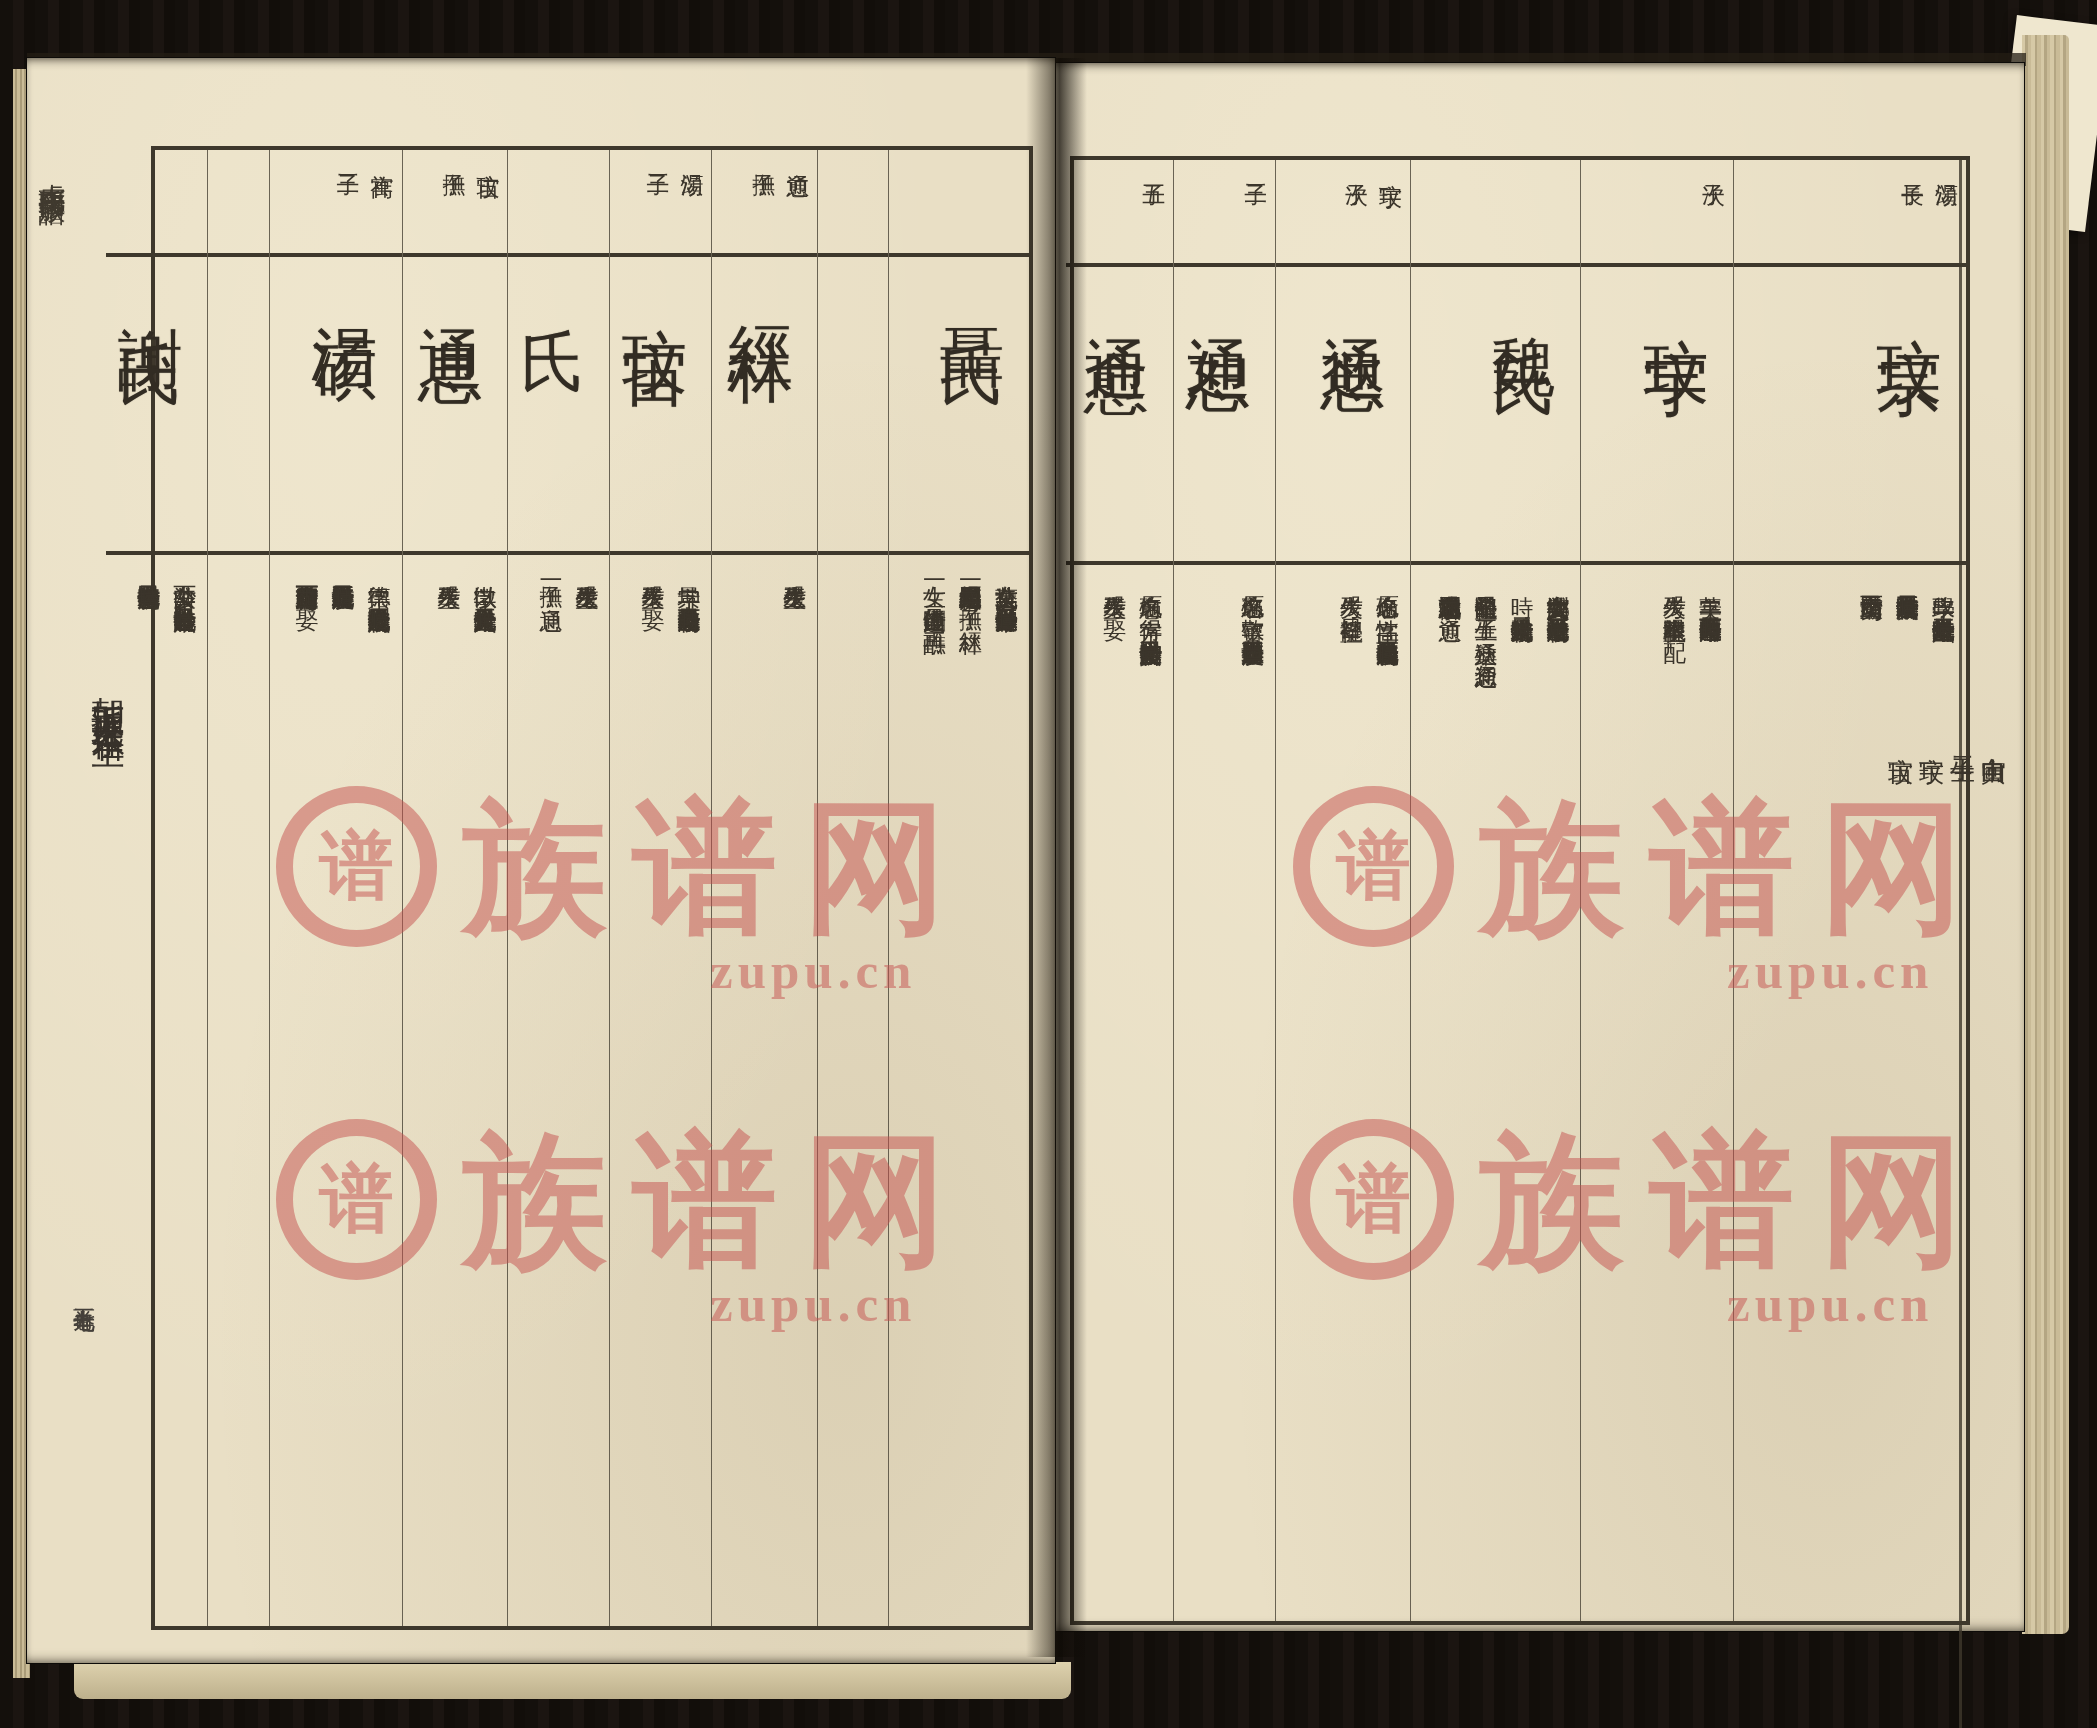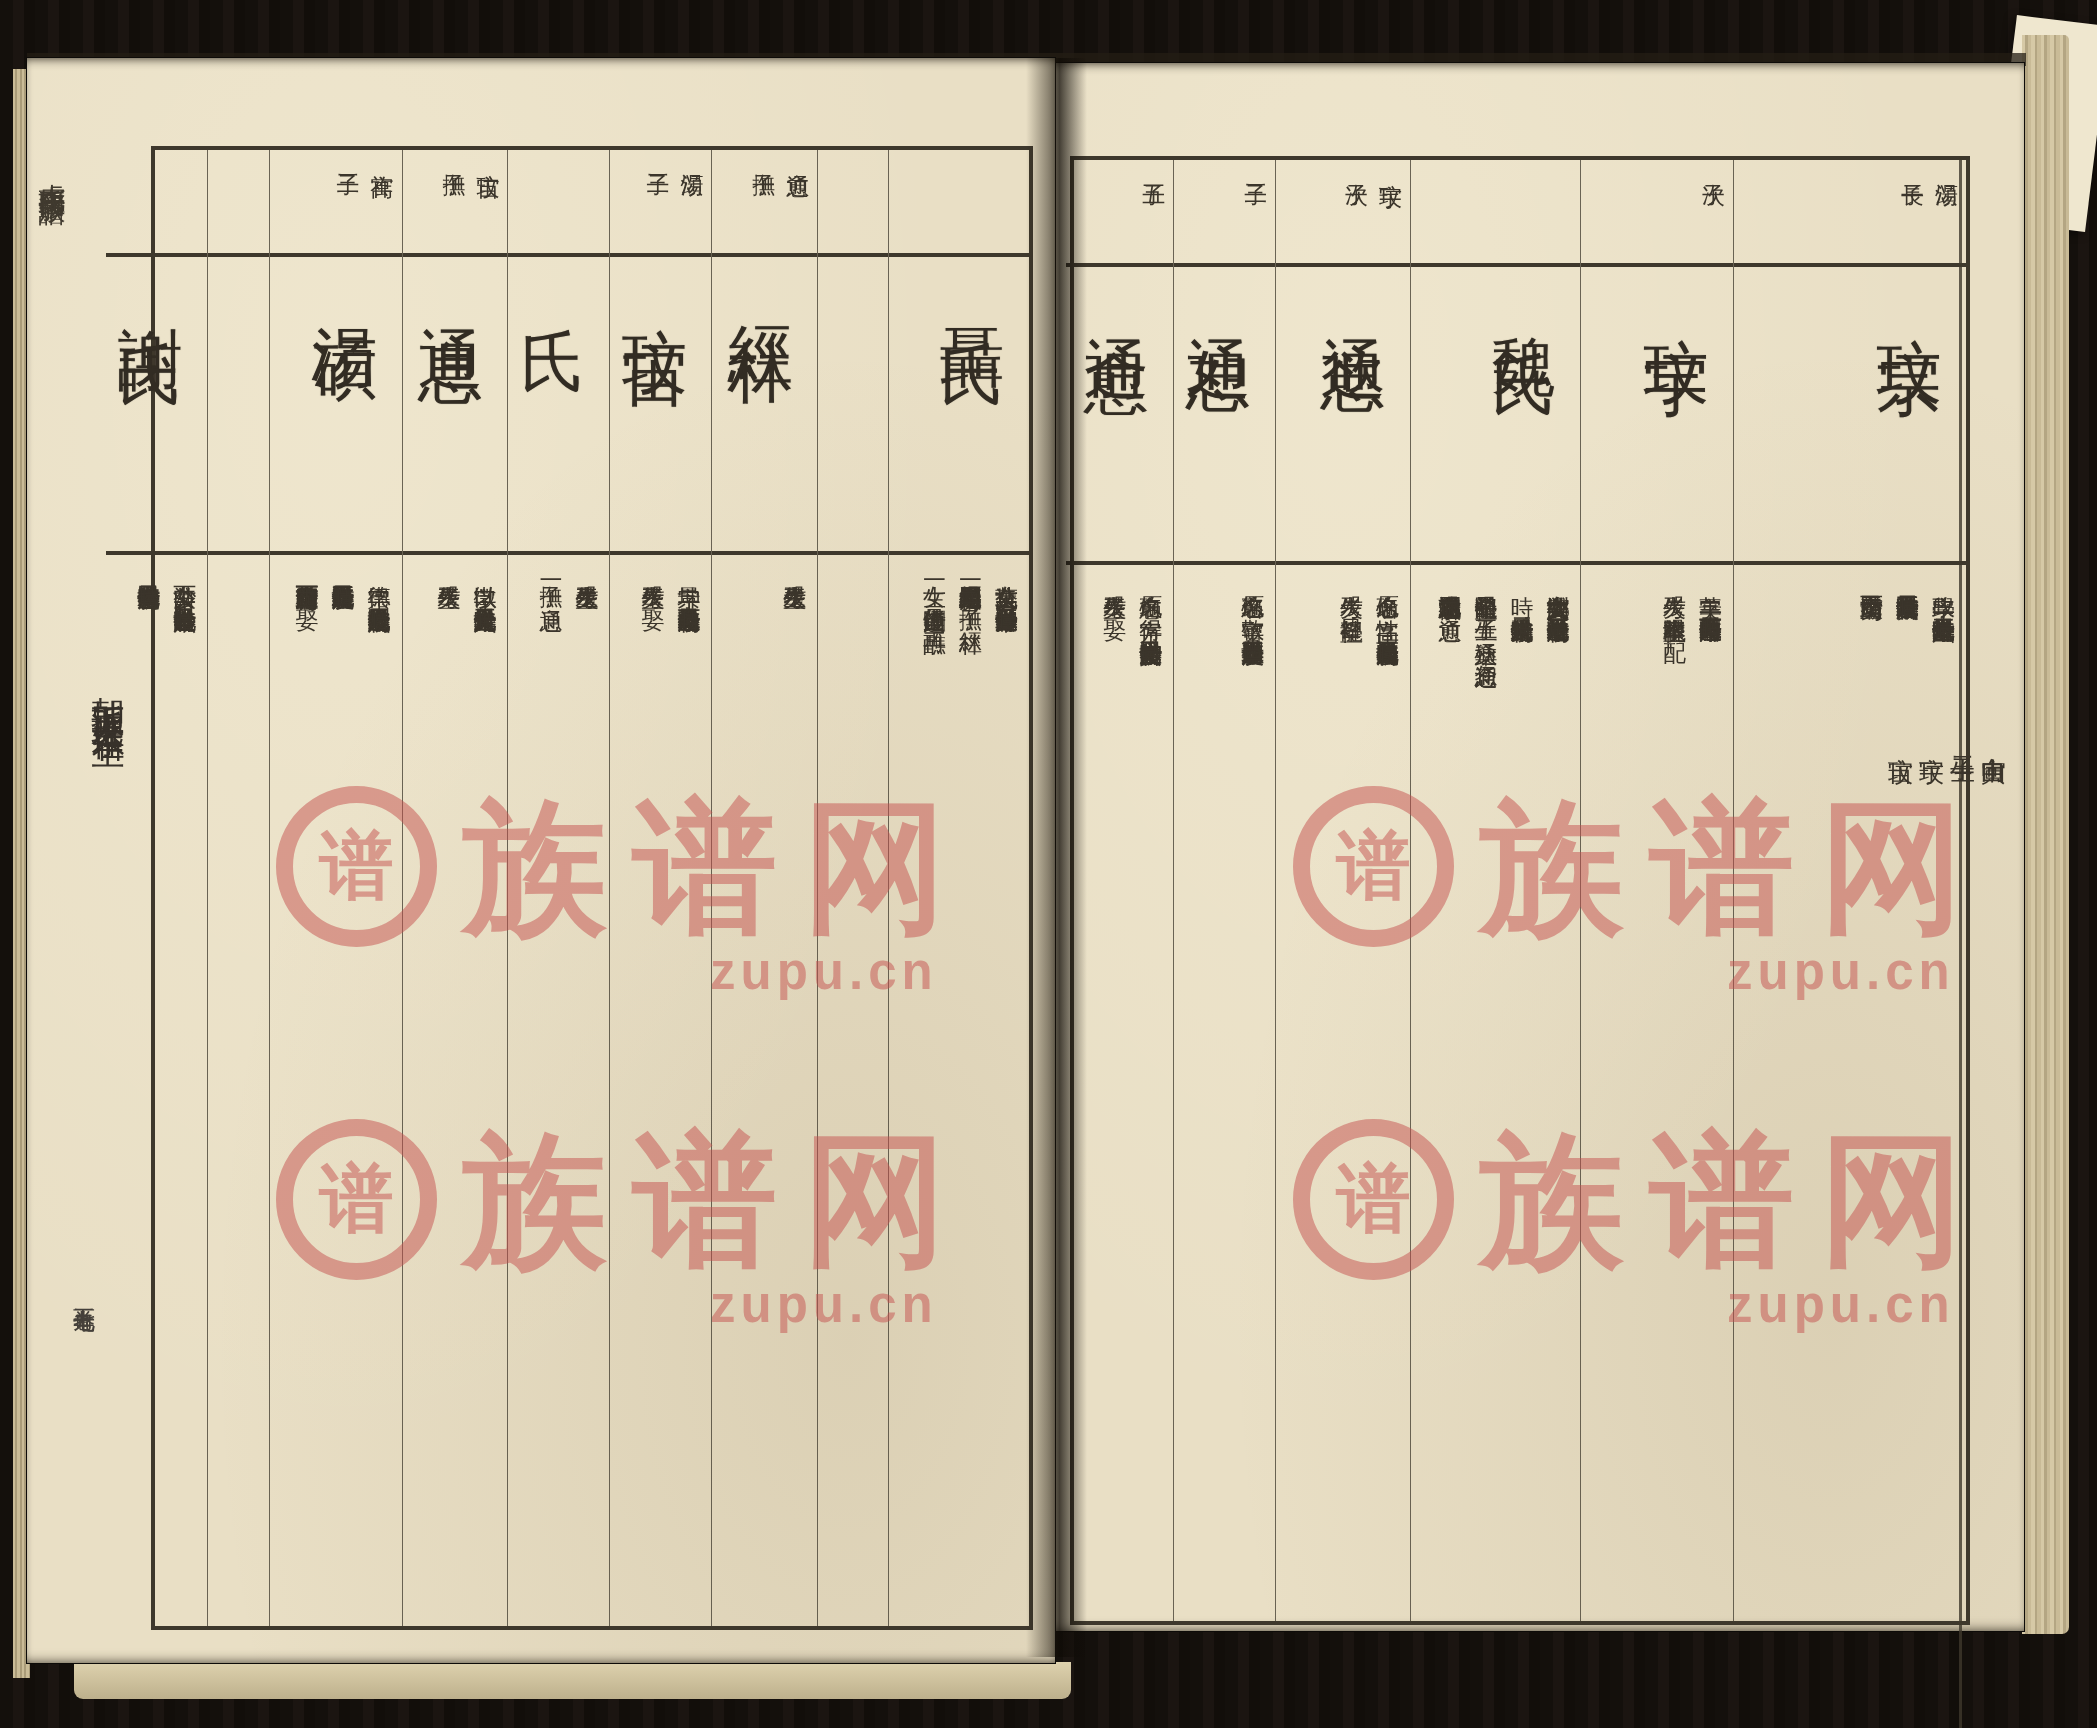--- a/index.html
+++ b/index.html
@@ -59,21 +59,21 @@
      font-size:22px;line-height:25px;color:#45403a;}
   
   .wm{position:absolute;width:770px;height:163px;opacity:.5;z-index:8;pointer-events:none;
       display:flex;align-items:center;color:#c4504e;}
   .wm .ring{width:127px;height:127px;border:17px solid #c4504e;border-radius:50%;
       display:flex;align-items:center;justify-content:center;flex:none;}
   .wm .ring span{font-size:74px;font-weight:bold;}
   .wm .wchar{font-size:144px;font-weight:bold;margin-left:26px;line-height:1;
       font-family:"DejaVu Sans","Liberation Sans",sans-serif;}
   .wm .url{position:absolute;left:434px;top:157px;font-size:51px;font-weight:bold;
-      letter-spacing:5px;font-family:Liberation Sans, sans-serif;}
+      letter-spacing:5px;font-family:Liberation Serif, serif;}
   .topband{position:absolute;left:27px;top:53px;width:1999px;height:13px;background:#241e14;opacity:.75;}
 </style>
 </head>
 <body>
 
 <div class="stage">
   <div class="wood"></div>
   <div class="corner-sheet"></div>
   <div class="edge-right"></div>
   <div class="edge-left"></div>

